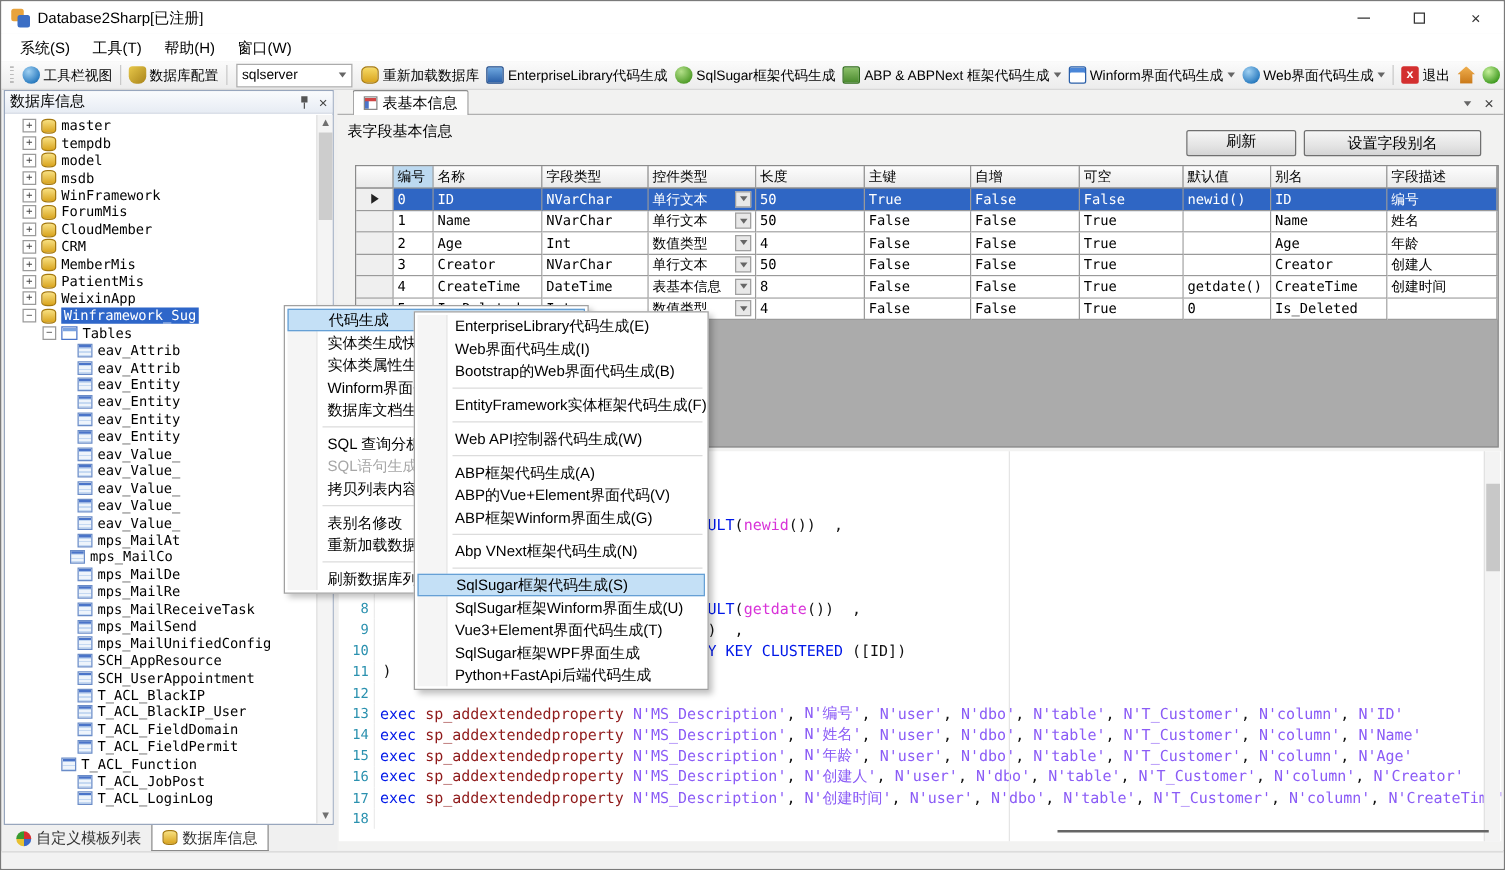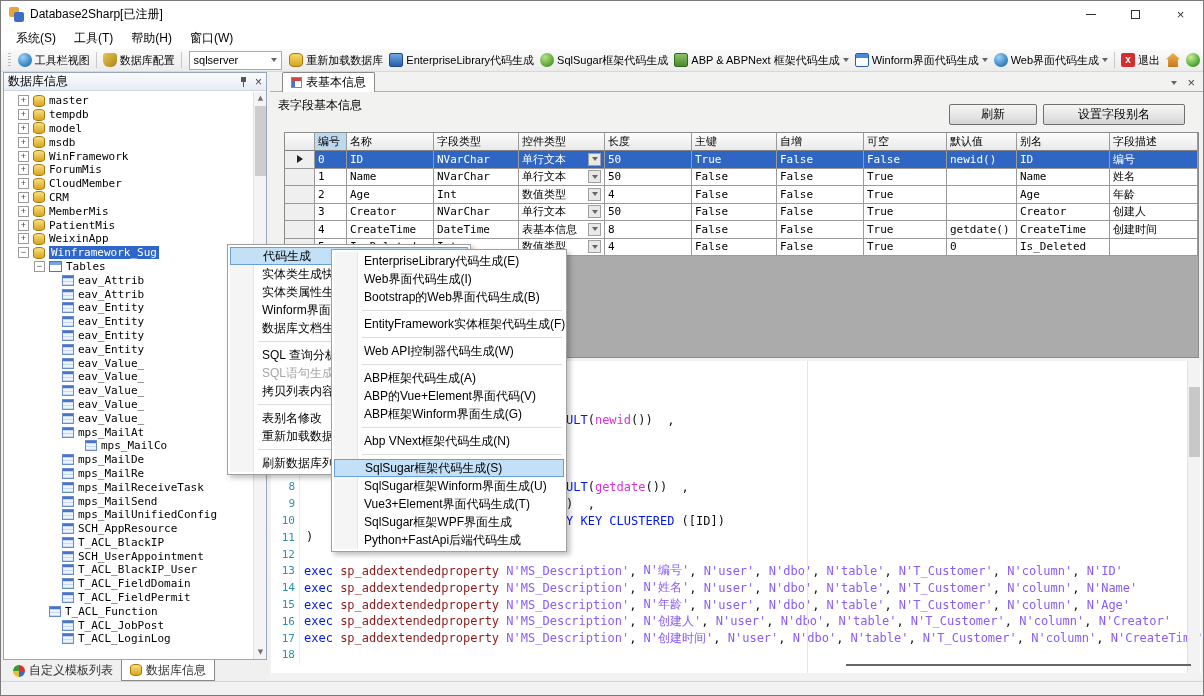--- a/index.html
+++ b/index.html
@@ -88,21 +88,21 @@
   .doc { position:absolute; left:269px; top:71px; width:933px; height:608px; background:#f2f2f1; }
   .doc-tabstrip { position:absolute; left:0; top:0; width:100%; height:20px; border-bottom:1px solid #b0b0b0; display:flex; }
   .doc-tab { margin-left:12px; height:20px; background:#fff; border:1px solid #8a8a8a; border-bottom:none;
              display:flex; align-items:center; gap:4px; padding:0 8px; border-radius:2px 2px 0 0; }
   .grid-ico { width:11px; height:11px; background:#fff; border:1px solid #888;
               box-shadow:inset 0 3px 0 #d04545, inset 3px 0 0 #4a74c9; }
   .doc-winbtns { position:absolute; right:8px; top:3px; display:flex; gap:10px; color:#444; align-items:center; }
   .sec-label { position:absolute; left:8px; top:25px; }
   .btn { position:absolute; top:32px; height:21px; background:linear-gradient(#f6f6f6,#e4e4e4 60%,#d5d5d5);
          border:1px solid #707070; border-radius:2px; text-align:center; line-height:19px; }
-  .btn-refresh { left:679px; width:88px; }
+  .btn-refresh { left:679px; width:88px;font-family:Liberation Mono, monospace; }
   .btn-alias { left:773px; width:142px; }
 
   
   .grid { position:absolute; left:14px; top:60px; width:915px; height:226px; background:#ababab; border:1px solid #8b8b8b; }
   .g-row { display:flex; height:17.5px; }
   .g-hrow { height:18px; }
   .g-cell { border-right:1px solid #9a9a9a; border-bottom:1px solid #9a9a9a; padding:0 3px; display:flex;
             align-items:center; overflow:hidden; white-space:nowrap; font-size:11px; background:#fff; }
   .g-hcell { background:linear-gradient(#fdfdfd,#e9e9e9); border-right:1px solid #9a9a9a; border-bottom:1px solid #808080;
              padding:0 3px; display:flex; align-items:center; font-size:11px; }
@@ -341,21 +341,21 @@
         <span class="tlabel">eav_Value_</span>
       </div>
       <div class="trow" style="padding-left:58px">
         <span class="ico-table"></span>
         <span class="tlabel">eav_Value_</span>
       </div>
       <div class="trow" style="padding-left:58px">
         <span class="ico-table"></span>
         <span class="tlabel">mps_MailAt</span>
       </div>
-      <div class="trow" style="padding-left:81px">
+      <div class="trow" style="padding-left:52px">
         <span class="ico-table"></span>
         <span class="tlabel">mps_MailCo</span>
       </div>
       <div class="trow" style="padding-left:58px">
         <span class="ico-table"></span>
         <span class="tlabel">mps_MailDe</span>
       </div>
       <div class="trow" style="padding-left:58px">
         <span class="ico-table"></span>
         <span class="tlabel">mps_MailRe</span>
@@ -371,25 +371,25 @@
       <div class="trow" style="padding-left:58px">
         <span class="ico-table"></span>
         <span class="tlabel">mps_MailUnifiedConfig</span>
       </div>
       <div class="trow" style="padding-left:58px">
         <span class="ico-table"></span>
         <span class="tlabel">SCH_AppResource</span>
       </div>
       <div class="trow" style="padding-left:58px">
         <span class="ico-table"></span>
+        <span class="tlabel">SCH_UserAppointment</span>
+      </div>
+      <div class="trow" style="padding-left:58px">
+        <span class="ico-table"></span>
         <span class="tlabel">T_ACL_BlackIP</span>
-      </div>
-      <div class="trow" style="padding-left:58px">
-        <span class="ico-table"></span>
-        <span class="tlabel">SCH_UserAppointment</span>
       </div>
       <div class="trow" style="padding-left:58px">
         <span class="ico-table"></span>
         <span class="tlabel">T_ACL_BlackIP_User</span>
       </div>
       <div class="trow" style="padding-left:58px">
         <span class="ico-table"></span>
         <span class="tlabel">T_ACL_FieldDomain</span>
       </div>
       <div class="trow" style="padding-left:58px">

